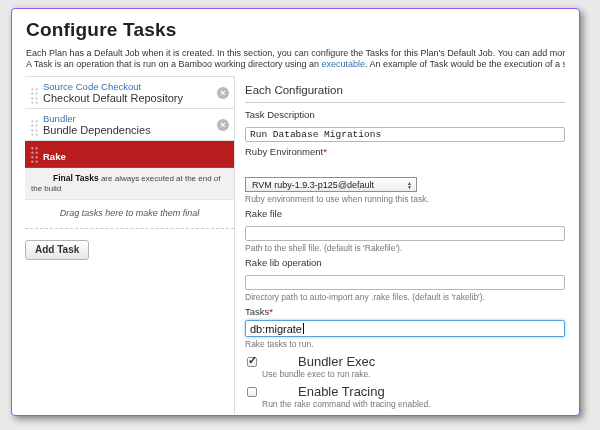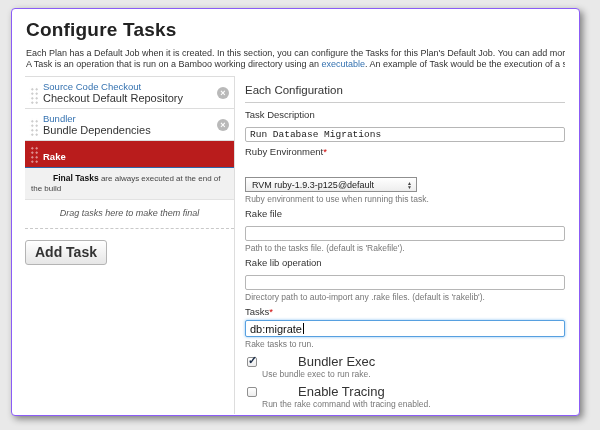--- a/index.html
+++ b/index.html
@@ -37,21 +37,21 @@
     text-align:center; cursor:pointer; font-weight:bold; }
   .task-item.selected { background:#b91c1c; border-bottom:1px solid #2f66a8; min-height:22px; }
   .task-item.selected .task-title { color:#fff; font-weight:bold; }
   .task-item.selected .drag-dots { background-image:radial-gradient(rgba(255,255,255,0.55) 1px, transparent 1.1px); }
 
   .final-strip { background:#f1f1f1; border-bottom:1px solid #e2e2e2; padding:5px 6px; font-size:8px; color:#444; line-height:10px; }
   .final-strip b { color:#111; font-size:8.5px;padding-left:22px; }
   .drag-hint { text-align:center; font-style:italic; color:#555; font-size:9px; padding:8px 0 10px; border-bottom:1px dashed #c9c9c9; }
 
   .btn { display:inline-block; background:linear-gradient(#ffffff,#e6e6e6); border:1px solid #b4b4b4;
-    border-radius:3px; font-size:14px; color:#333; font-weight:bold; padding:3px 9px 4px; cursor:pointer; }
+    border-radius:3px; font-size:10px; color:#333; font-weight:bold; padding:3px 9px 4px; cursor:pointer; }
   .add-task-btn { margin-top:11px; }
 
   
   .panel-heading { font-size:11.5px; font-weight:normal; color:#333; padding:3px 0 6px 0; border-bottom:1px solid #ccc; margin-bottom:6px; }
   .fg { margin-bottom:4px; }
   .fg label { display:block; font-size:9.5px; color:#333; margin:4px 0 3px; }
   .req { color:#c00; font-size:9.5px; }
   .text-input { width:100%; height:15px; border:1px solid #b6b6b6; border-radius:2px; font-size:9.5px;
     color:#222; padding:1px 4px; font-family:Liberation Mono, monospace; background:#fff; }
   .help { font-size:8.5px; color:#777; margin-top:2px; line-height:10px; }
@@ -143,21 +143,21 @@
             <span>▲</span>
             <span>▼</span>
           </span>
         </div>
         <div class="help">Ruby environment to use when running this task.</div>
       </div>
 
       <div class="fg">
         <label>Rake file</label>
         <input class="text-input" type="text" value="" style="">
-        <div class="help">Path to the tasks file. (default is 'Rakefile').</div>
+        <div class="help">Path to the shell file. (default is 'Rakefile').</div>
       </div>
 
       <div class="fg">
         <label>Rake lib operation</label>
         <input class="text-input" type="text" value="" style="">
         <div class="help">Directory path to auto-import any .rake files. (default is 'rakelib').</div>
       </div>
 
       <div class="fg">
         <label><span>Tasks</span><span class="req">*</span></label>

